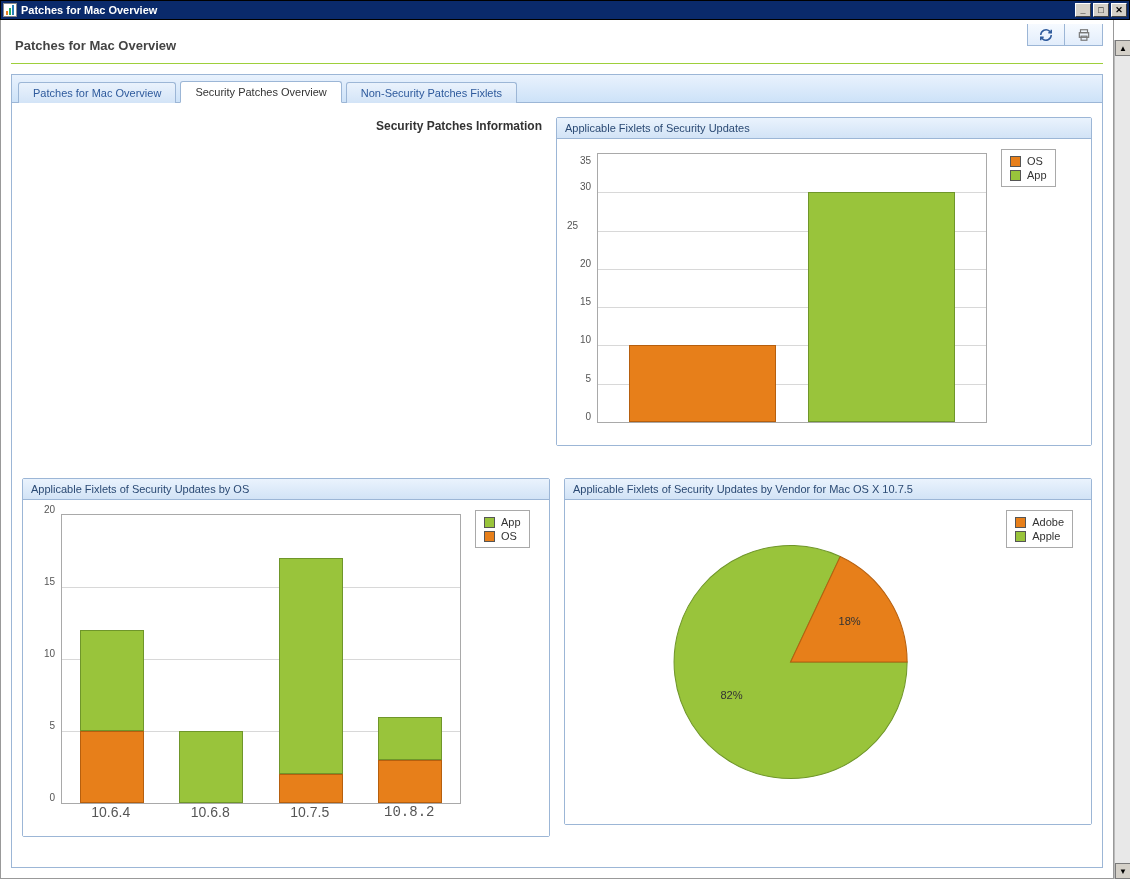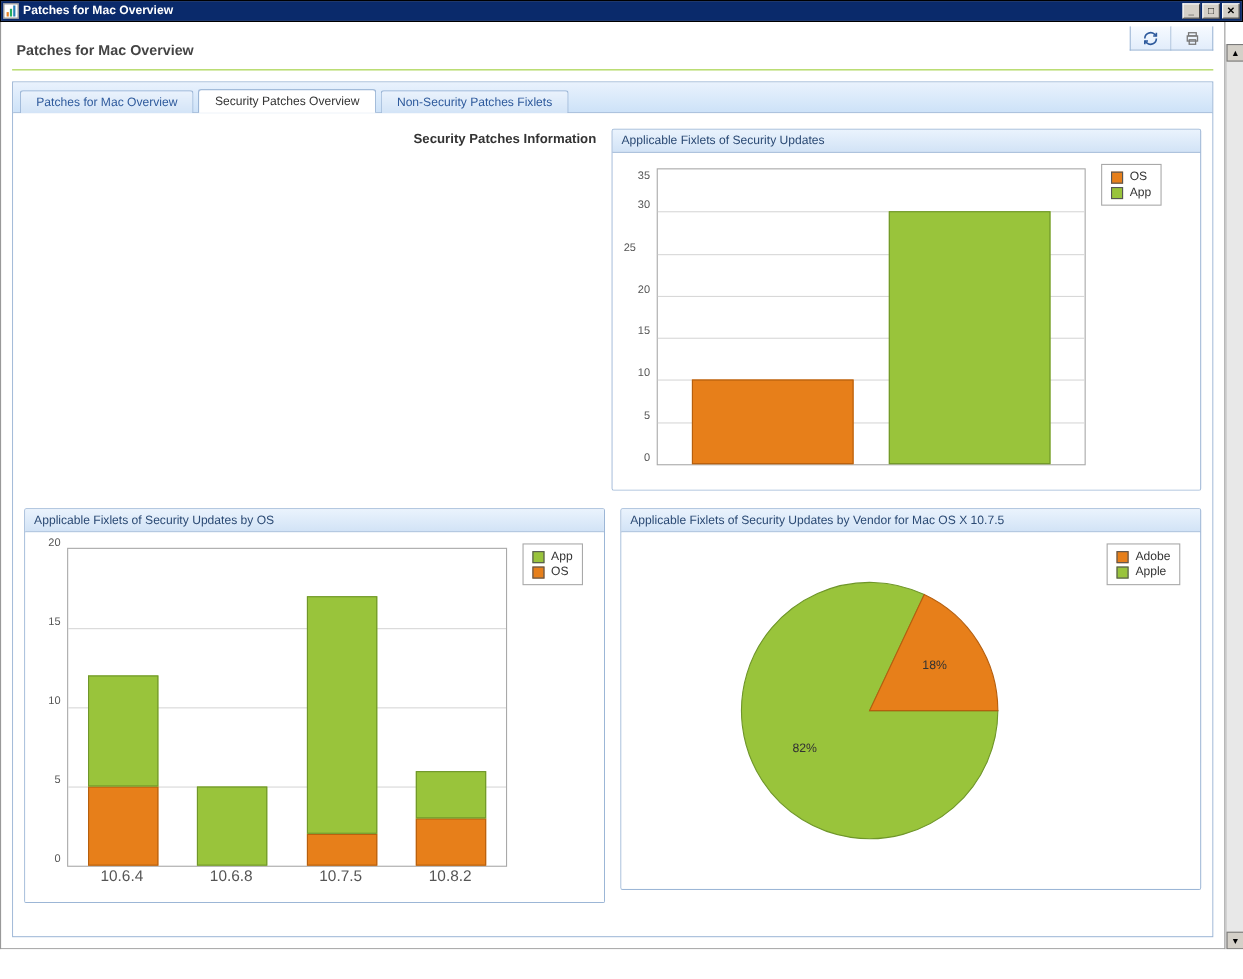--- a/index.html
+++ b/index.html
@@ -296,21 +296,21 @@
                         <span class="swatch sw-green"></span>
                         <span>App</span>
                       </div>
                 </div>
               </div>
             </div>
           </div>
         </div>
       </div>
 
-      <div class="row" style="margin-top:4px;">
+      <div class="row" style="margin-top:20px;">
 
         <div class="col">
           <div class="panel">
             <div class="panel-header">Applicable Fixlets of Security Updates by OS</div>
             <div class="panel-body">
               <div class="chart-wrap">
                 <div style="position:relative; padding:4px 4px 22px 28px;">
                   <div id="chart2-plot" class="plot" style="width:400px; height:290px;">
                         <div class="hgrid" style="top: 216px;"></div>
                         <div class="hgrid" style="top: 144px;"></div>
@@ -324,21 +324,21 @@
                         <div class="bar" style="left: 316.41px; width: 63.68px; bottom: 43.2px; height: 43.2px; background: rgb(153, 196, 59); border: 1px solid rgb(111, 150, 42);"></div>
                       </div>
                 <div class="axis-label" style="top: 282px; left: 0px; width: 22px; text-align: right;">0</div>
                       <div class="axis-label" style="top: 210px; left: 0px; width: 22px; text-align: right;">5</div>
                       <div class="axis-label" style="top: 138px; left: 0px; width: 22px; text-align: right;">10</div>
                       <div class="axis-label" style="top: 66px; left: 0px; width: 22px; text-align: right;">15</div>
                       <div class="axis-label" style="top: -6px; left: 0px; width: 22px; text-align: right;">20</div>
                       <div class="xlabel" style="left: 37.75px; top: 294px;">10.6.4</div>
                       <div class="xlabel" style="left: 137.25px; top: 294px;">10.6.8</div>
                       <div class="xlabel" style="left: 236.75px; top: 294px;">10.7.5</div>
-                      <div class="xlabel" style="left: 336.25px; top: 294px;">10.8.2</div>
+                      <div class="xlabel" style="left: 336.25px; top: 294px; font-family: Liberation Mono, monospace;">10.8.2</div>
                     </div>
                 <div class="legend">
                   <div class="legend-item">
                         <span class="swatch sw-green"></span>
                         <span>App</span>
                       </div>
                   <div class="legend-item">
                         <span class="swatch sw-orange"></span>
                         <span>OS</span>
                       </div>

